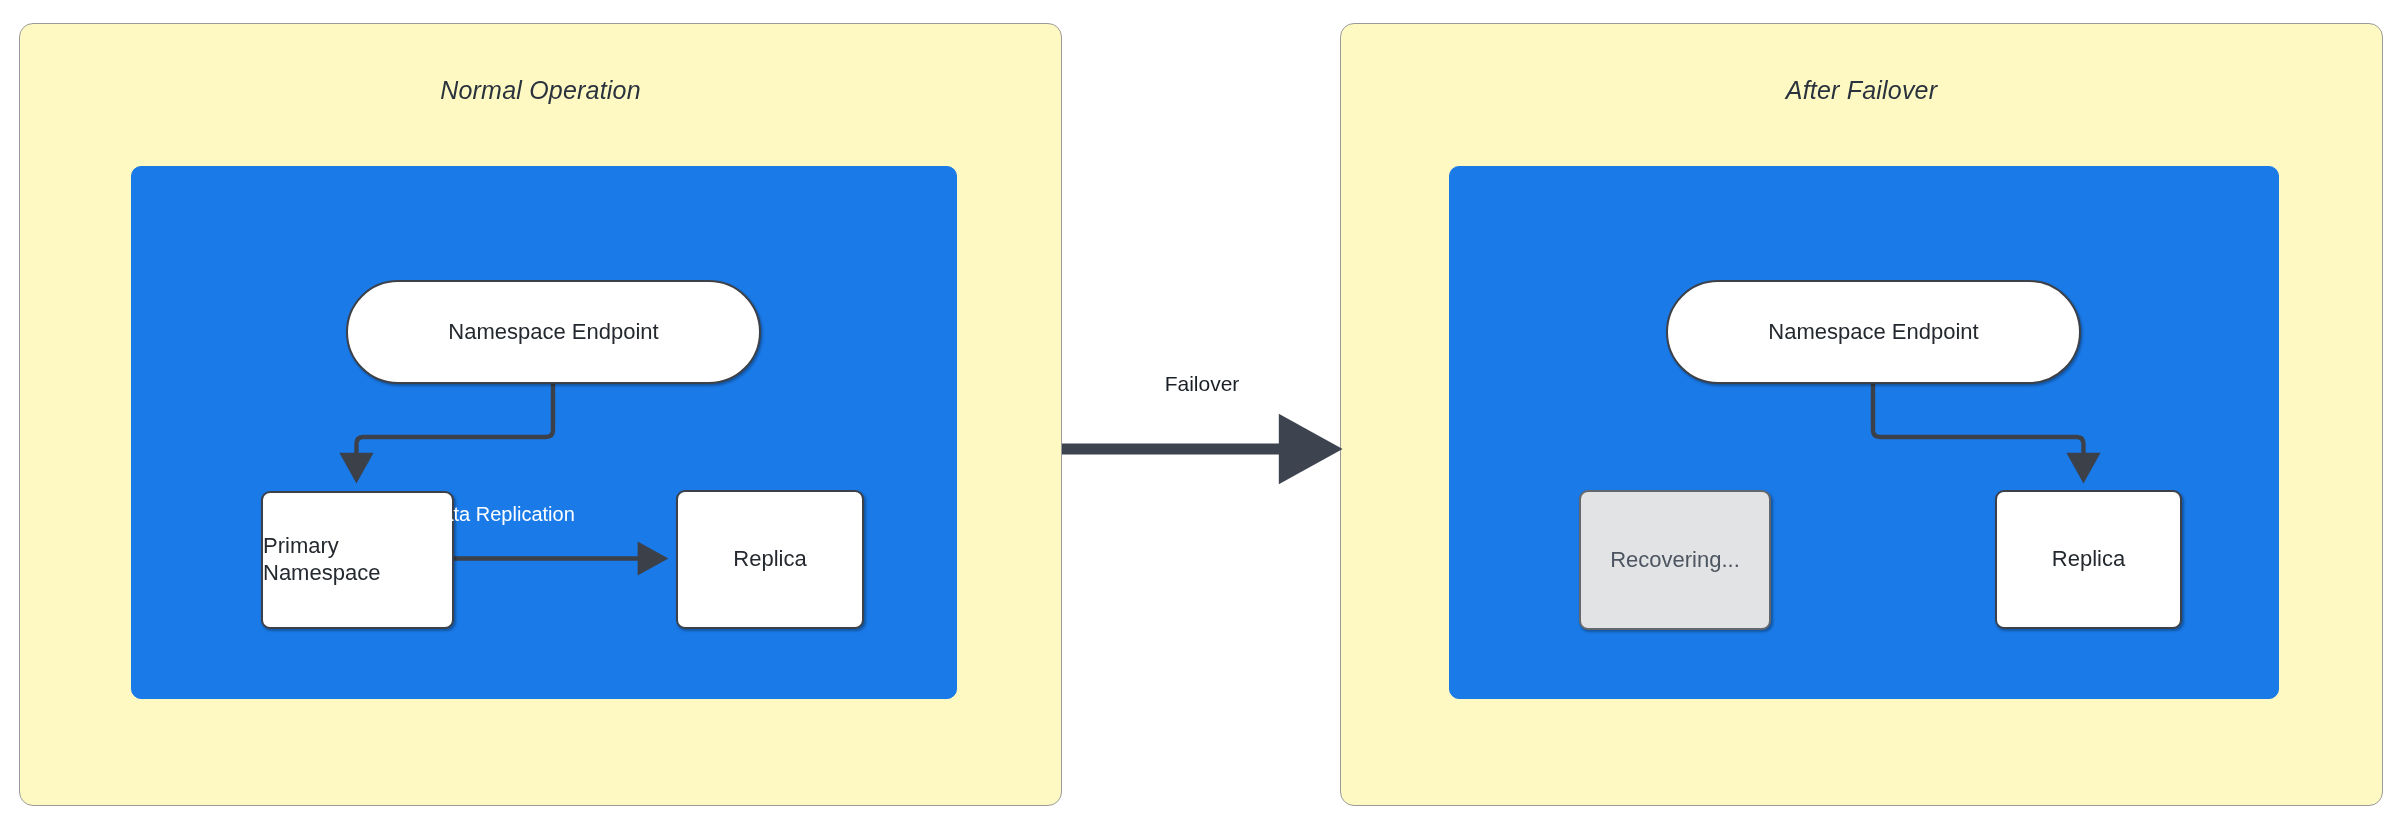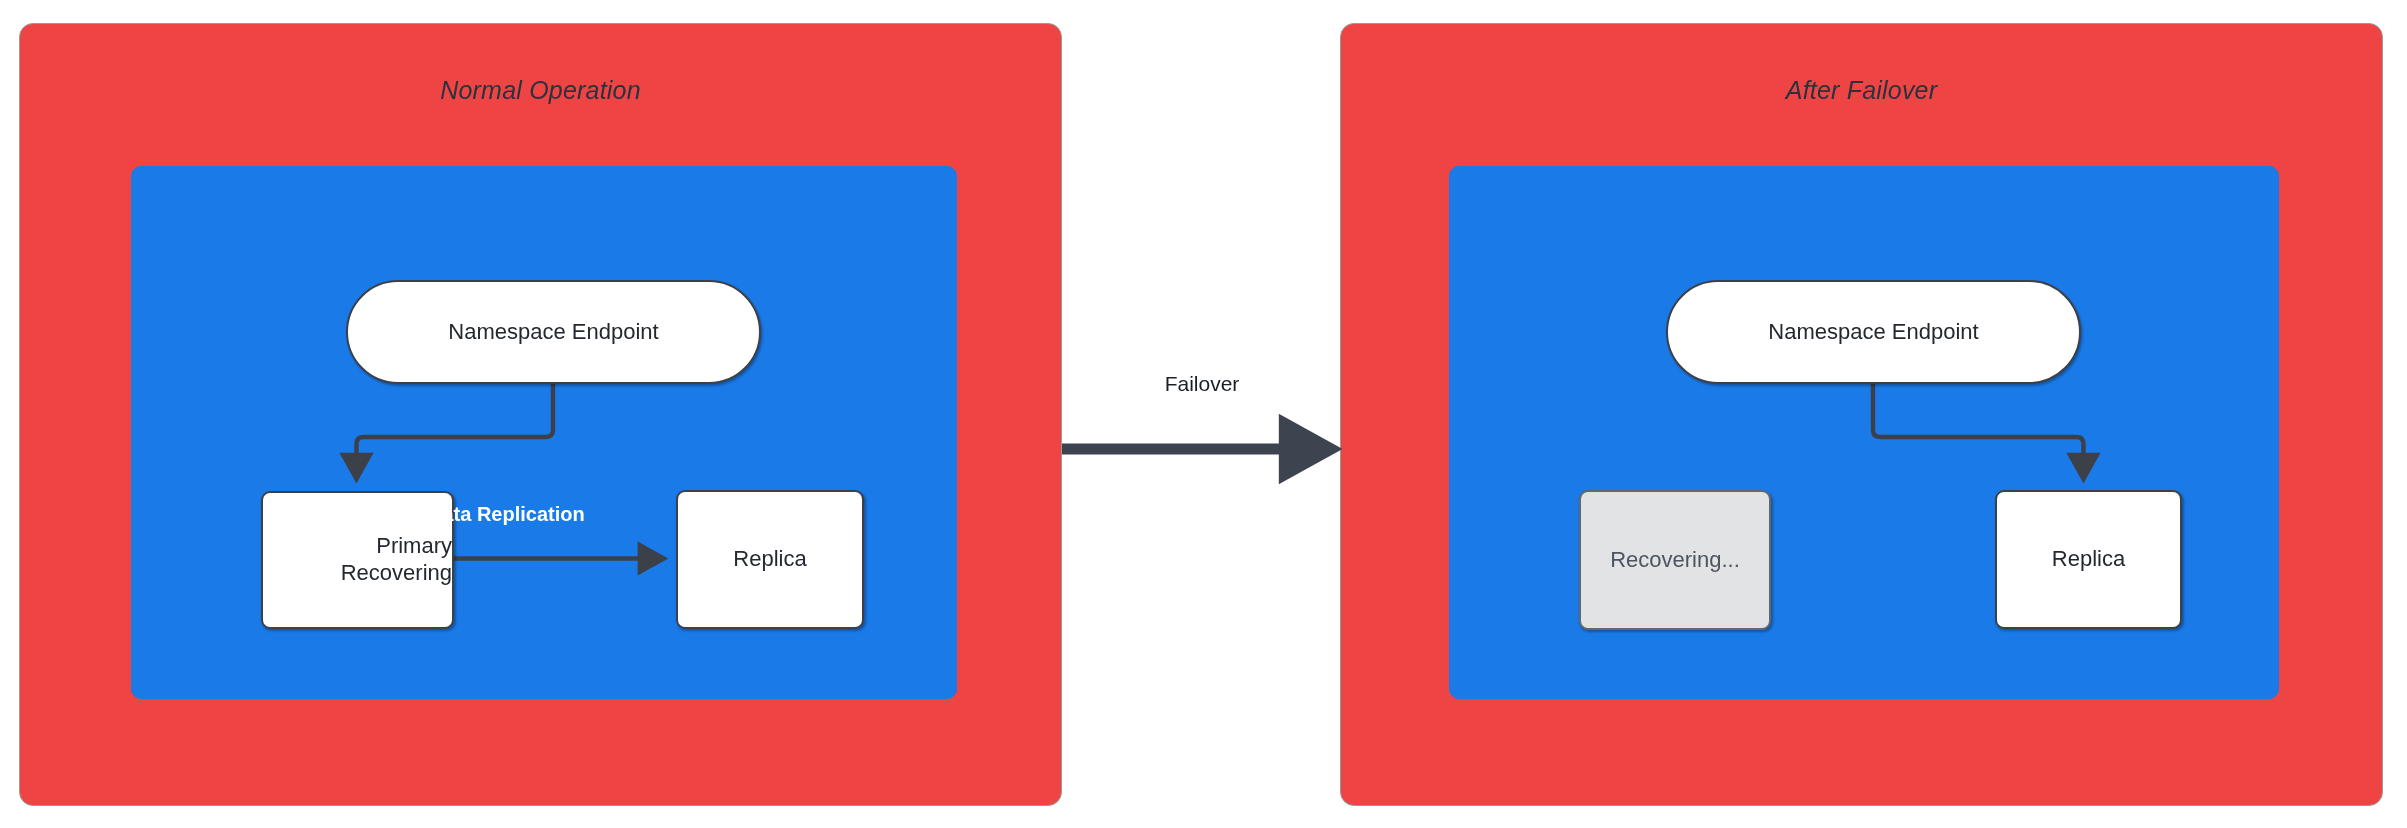--- a/index.html
+++ b/index.html
@@ -2,38 +2,38 @@
 <html><head>
 <meta charset="utf-8">
 <style>
   html,body{margin:0;padding:0;background:#ffffff;}
   body{width:2407px;height:828px;position:relative;overflow:hidden;
        font-family:"Liberation Sans","DejaVu Sans",sans-serif;}
 
   .stage{position:absolute;left:0;top:0;width:2407px;height:828px;}
 
   
-  .panel{position:absolute;background:#ef4444;border:1.6px solid #9a9a9a;
+  .panel{position:absolute;background:#fef9c3;border:1.6px solid #9a9a9a;
          border-radius:14px;box-sizing:border-box;}
   #panel-left {left:19px;  top:23px; width:1043px; height:783px;}
   #panel-right{left:1340px;top:23px; width:1043px; height:783px;padding-left:48px;}
 
   .panel-title{position:absolute;top:52px;left:0;width:100%;text-align:center;
                font-style:italic;font-size:25px;color:#29323d;letter-spacing:.2px;}
 
   
   .blue-region{position:absolute;background:#1a7ae8;border-radius:10px;
                border:1.2px solid #1a7ae8;box-sizing:border-box;}
   #blue-left {left:111px;top:142px;width:826px;height:533px;}
   #blue-right{left:108px;top:142px;width:830px;height:533px;}
 
   
   .node{position:absolute;box-sizing:border-box;background:#ffffff;
         border:2.1px solid #3c4149;display:flex;align-items:center;
-        justify-content:center;text-align:right;color:#24292f;
+        justify-content:center;text-align:left;color:#24292f;
         font-size:22px;line-height:1.22;
         box-shadow:1.5px 2px 2.5px rgba(0,0,0,.30);}
   .node.pill{border-radius:52px;}
   .node.rect{border-radius:9px;}
   .node.recovering{background:#e2e3e5;border-color:#63686f;
                    color:#4c5560;}
 
   
   #node-endpoint-left {left:214px;top:113px;width:415px;height:104px;}
   #node-primary       {left:129px;top:324px;width:193px;height:138px;}
@@ -42,21 +42,21 @@
   
   #node-endpoint-right{left:216px;top:113px;width:415px;height:104px;}
   #node-recovering    {left:129px;top:323px;width:192px;height:140px;}
   #node-replica-right {left:545px;top:323px;width:187px;height:139px;}
 
   
   .conn{position:absolute;left:0;top:0;width:100%;height:100%;overflow:visible;
         pointer-events:none;}
 
   
-  .repl-label{position:absolute;color:#ffffff;font-weight:bold;font-size:20px;
+  .repl-label{position:absolute;color:#ffffff;font-weight:normal;font-size:20px;
               white-space:nowrap;}
   #repl-label-left{left:296px;top:336px;}
 
   
   #failover-arrow{position:absolute;left:1040px;top:400px;width:330px;height:110px;
                   overflow:visible;}
   #failover-text{position:absolute;left:1062px;top:372px;width:280px;
                  text-align:center;font-size:21px;color:#1b2026;}
 </style>
 </head>
@@ -81,21 +81,21 @@
         </defs>
         <path d="M422,217 L422,264 Q422,271 415,271 L232,271 Q225,271 225,278 L225,308" fill="none" stroke="#3c4149" stroke-width="4.4" stroke-linecap="butt" stroke-linejoin="round" marker-end="url(#ah-l1)"></path>
         <path d="M322,393 L528,393" fill="none" stroke="#3c4149" stroke-width="4.4" stroke-linecap="butt" marker-end="url(#ah-l2)"></path>
       </svg>
 
       <div class="node pill" id="node-endpoint-left">
         <span>Namespace Endpoint</span>
       </div>
 
       <div class="node rect" id="node-primary">
-        <span>Primary Recovering</span>
+        <span>Primary Namespace</span>
       </div>
 
       <div class="node rect" id="node-replica-left">
         <span>Replica</span>
       </div>
 
       <div class="repl-label" id="repl-label-left">Data Replication</div>
 
     </div>
   </div>

